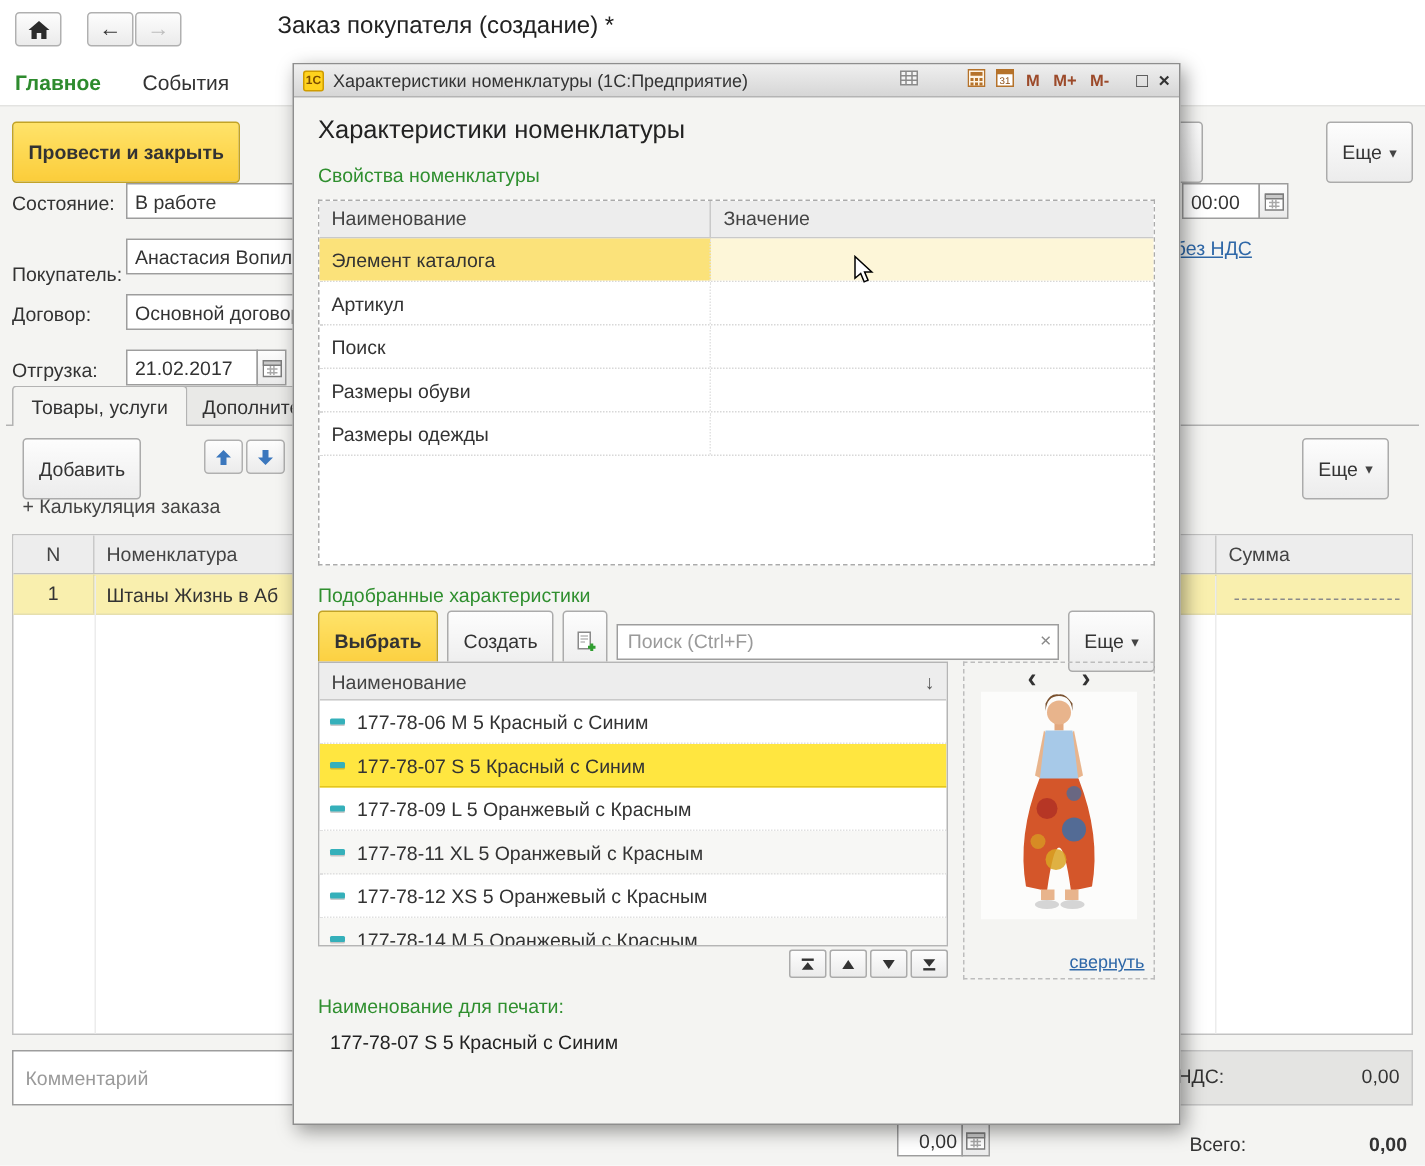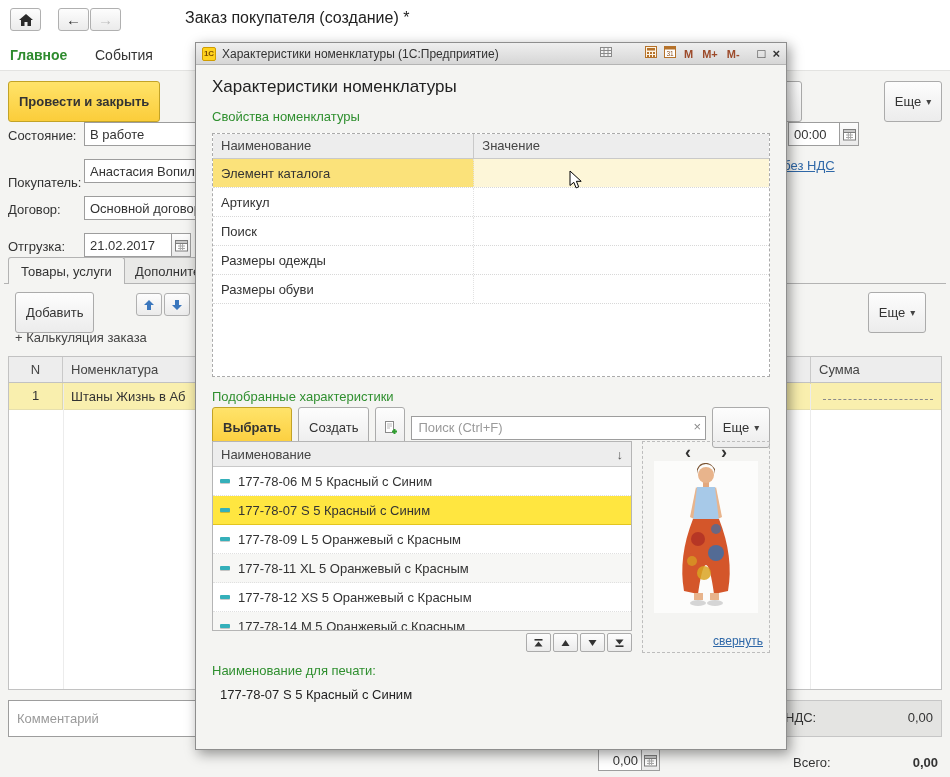--- a/index.html
+++ b/index.html
@@ -313,25 +313,25 @@
       </div>
       <div class="props-row">
         <div class="c1">Артикул</div>
           <div class="c2"></div>
       </div>
       <div class="props-row">
         <div class="c1">Поиск</div>
           <div class="c2"></div>
       </div>
       <div class="props-row">
+        <div class="c1">Размеры обуви</div>
+          <div class="c2"></div>
+      </div>
+      <div class="props-row">
         <div class="c1">Размеры одежды</div>
-          <div class="c2"></div>
-      </div>
-      <div class="props-row">
-        <div class="c1">Размеры обуви</div>
           <div class="c2"></div>
       </div>
       <svg id="prop-cursor" width="14" height="20" viewBox="0 0 14 20">
         <path d="M1 1 L1 15.5 L4.8 12.3 L7.1 17.9 L9.7 16.8 L7.4 11.3 L12.2 11.3 Z" fill="#fff" stroke="#000" stroke-width="1"></path>
       </svg>
     </div>
 
     <div class="green-hdr" style="top:346px;">Подобранные характеристики</div>
 
     <div id="picked-toolbar">

